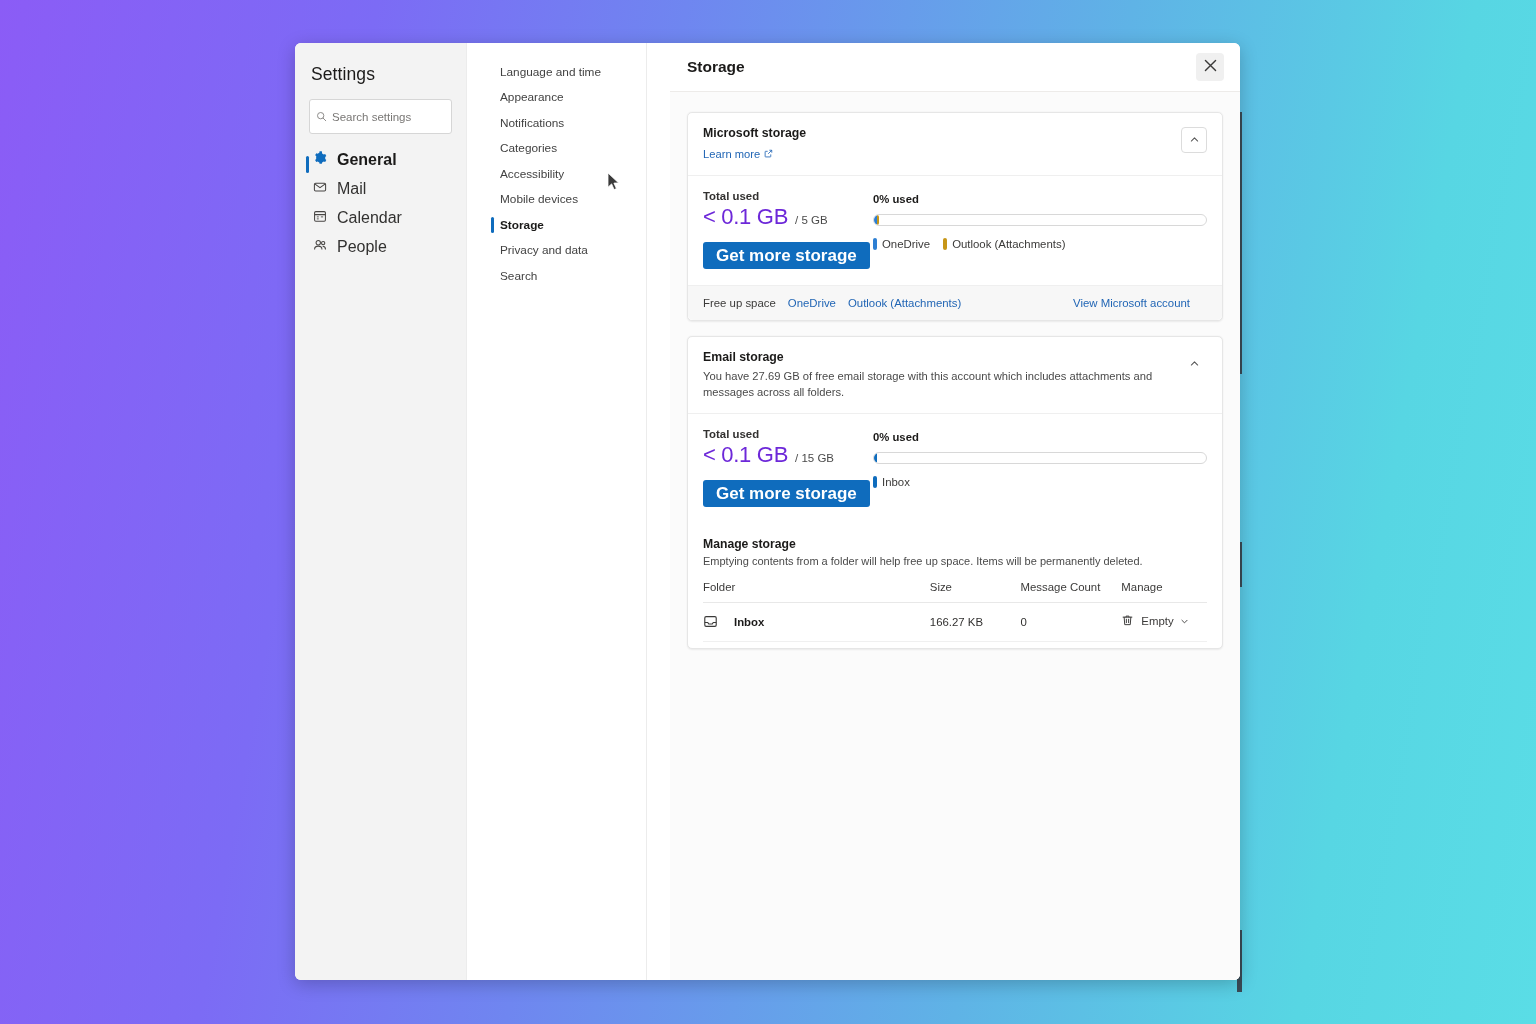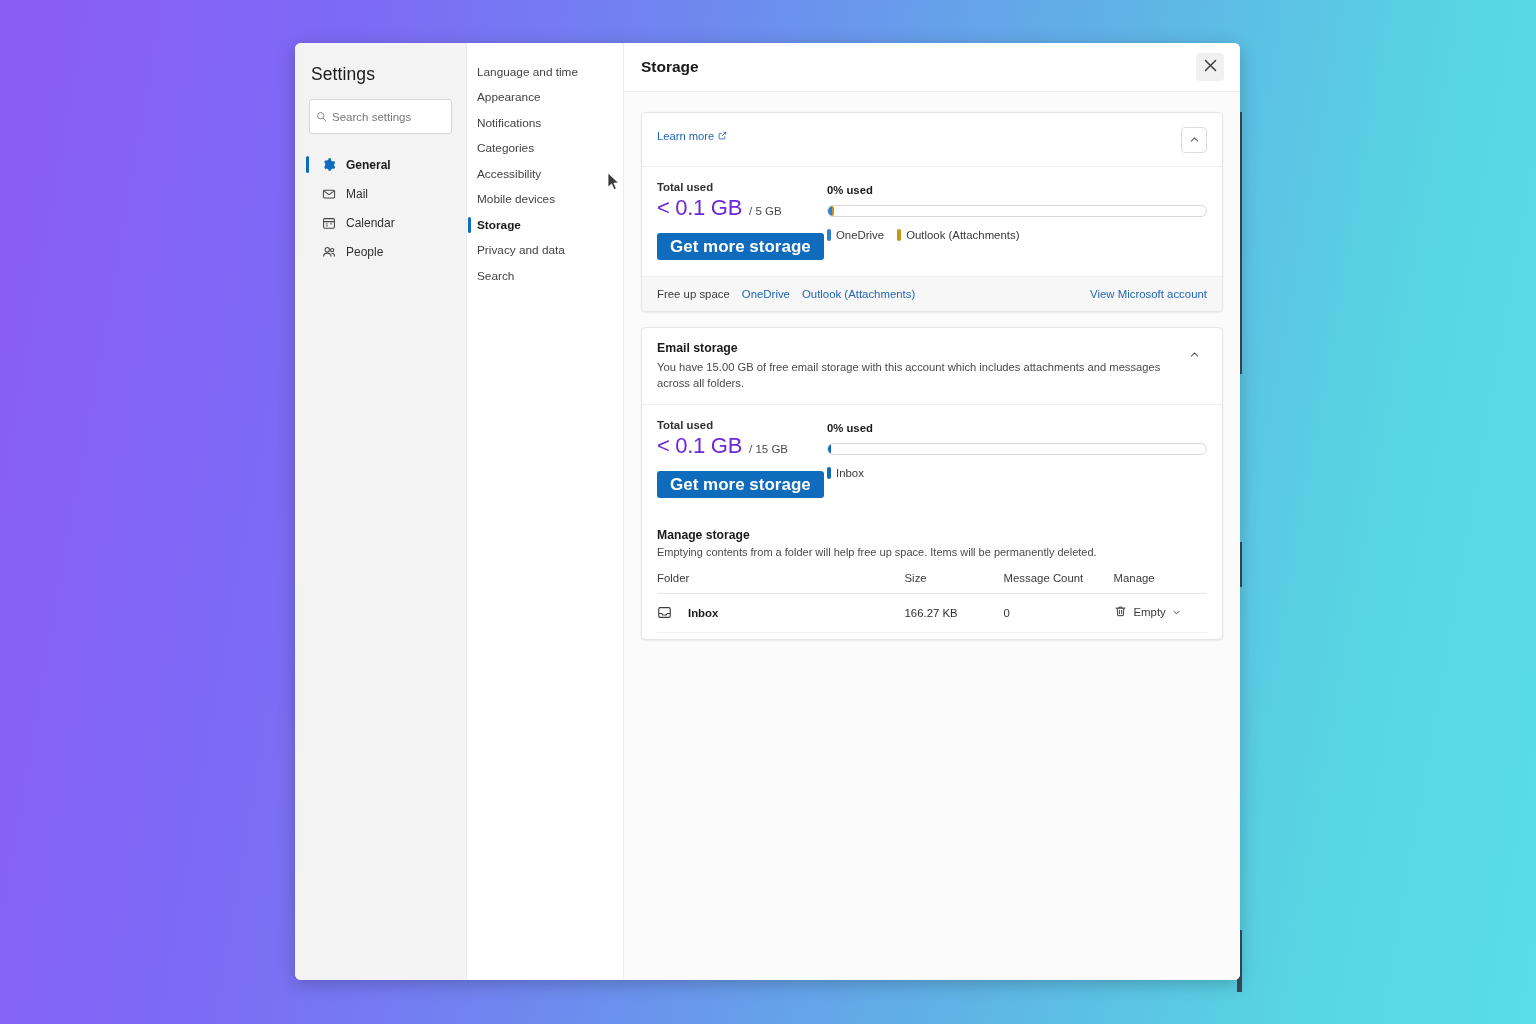--- a/index.html
+++ b/index.html
@@ -28,20 +28,21 @@
   
   .dialog {
     position: absolute;
     left: 295px; top: 43px;
     width: 945px; height: 937px;
     background: #ffffff;
     border-radius: 6px;
     overflow: hidden;
     display: flex;
     box-shadow: 0 4px 18px rgba(0,0,0,0.22);
+    gap: 23px;
   }
 
   
   .rail {
     width: 172px;
     background: #f3f3f3;
     flex: 0 0 172px;
     padding: 17px 14px 0 14px;
     border-right: 1px solid #ececec;
   }
@@ -65,25 +66,25 @@
   .search-wrap svg { width: 11px; height: 11px; flex: 0 0 11px; color: #8a8886; }
   .search-input {
     border: 0; outline: none; background: transparent;
     font-family: "Liberation Sans", sans-serif;
     font-size: 11.5px; color: #323130;
     margin-left: 5px; width: 100%;
   }
   .search-input::placeholder { color: #797775; }
 
   .rail-item {
-    display: flex; align-items: center;
+    display: flex; 
     height: 27px;
-    padding-left: 13px;
+    padding-left: 4px;
     position: relative;
-    font-size: 12px;
+    font-size: 16px;
     color: #323130;
     cursor: pointer;
     margin-bottom: 2px;
   }
   .rail-item .ri-ico {
     width: 14px; height: 14px; flex: 0 0 14px;
     margin-right: 10px;
     display: flex; align-items: center; justify-content: center;
     color: #484644;
   }
@@ -228,21 +229,21 @@
   .card-foot {
     background: #f7f7f7;
     border-top: 1px solid #efefef;
     border-radius: 0 0 5px 5px;
     padding: 11px 15px;
     display: flex; align-items: center;
     font-size: 11.4px; color: #3b3a39;
   }
   .card-foot .lbl { margin-right: 12px; }
   .foot-link { color: #2266b5; cursor: pointer; margin-right: 12px; }
-  .foot-link.right { margin-left: auto; margin-right: 0; text-align: right; }
+  .foot-link.right { margin-left: auto; margin-right: 17px; text-align: right; }
 
   
   .manage { padding: 14px 15px 6px 15px; }
   .manage-title { font-size: 12.2px; font-weight: bold; color: #1b1a19; margin-bottom: 4px; }
   .manage-sub { font-size: 11px; color: #4a4a4a; margin-bottom: 14px; }
 
   table.stor { width: 100%; border-collapse: collapse; }
   table.stor th {
     text-align: left;
     font-size: 11.4px; font-weight: normal; color: #3b3a39;
@@ -378,20 +379,21 @@
           </svg>
         </span>
       </div>
     </div>
 
     <div class="main-body">
 
       <div class="card">
         <div class="card-head">
           <div class="card-head-txt">
+            <div class="card-title">Microsoft storage</div>
             <div class="learn-link">
               <span>Learn more</span>
               <span>
                 <svg viewBox="0 0 16 16" fill="none" stroke="currentColor" stroke-width="1.5">
                   <path d="M9.5 2.2h4.3v4.3M13.8 2.2L7.4 8.6"></path>
                     <path d="M12 9.6v3.6a.9.9 0 01-.9.9H2.9a.9.9 0 01-.9-.9V5a.9.9 0 01.9-.9h3.6"></path>
                 </svg>
               </span>
             </div>
           </div>
@@ -437,21 +439,21 @@
           <span class="foot-link">OneDrive</span>
           <span class="foot-link">Outlook (Attachments)</span>
           <span class="foot-link right">View Microsoft account</span>
         </div>
       </div>
 
       <div class="card">
         <div class="card-head">
           <div class="card-head-txt">
             <div class="card-title">Email storage</div>
-            <div class="card-sub">You have 15.00 GB of free email storage with this account which includes attachments and messages across all folders.</div>
+            <div class="card-sub">You have 27.69 GB of free email storage with this account which includes attachments and messages across all folders.</div>
           </div>
           <div class="chev-btn bare">
             <span>
               <svg viewBox="0 0 16 16" fill="none" stroke="currentColor" stroke-width="1.5" stroke-linecap="round" stroke-linejoin="round">
                 <path d="M3.4 10.2L8 5.6l4.6 4.6"></path>
               </svg>
             </span>
           </div>
         </div>
 

